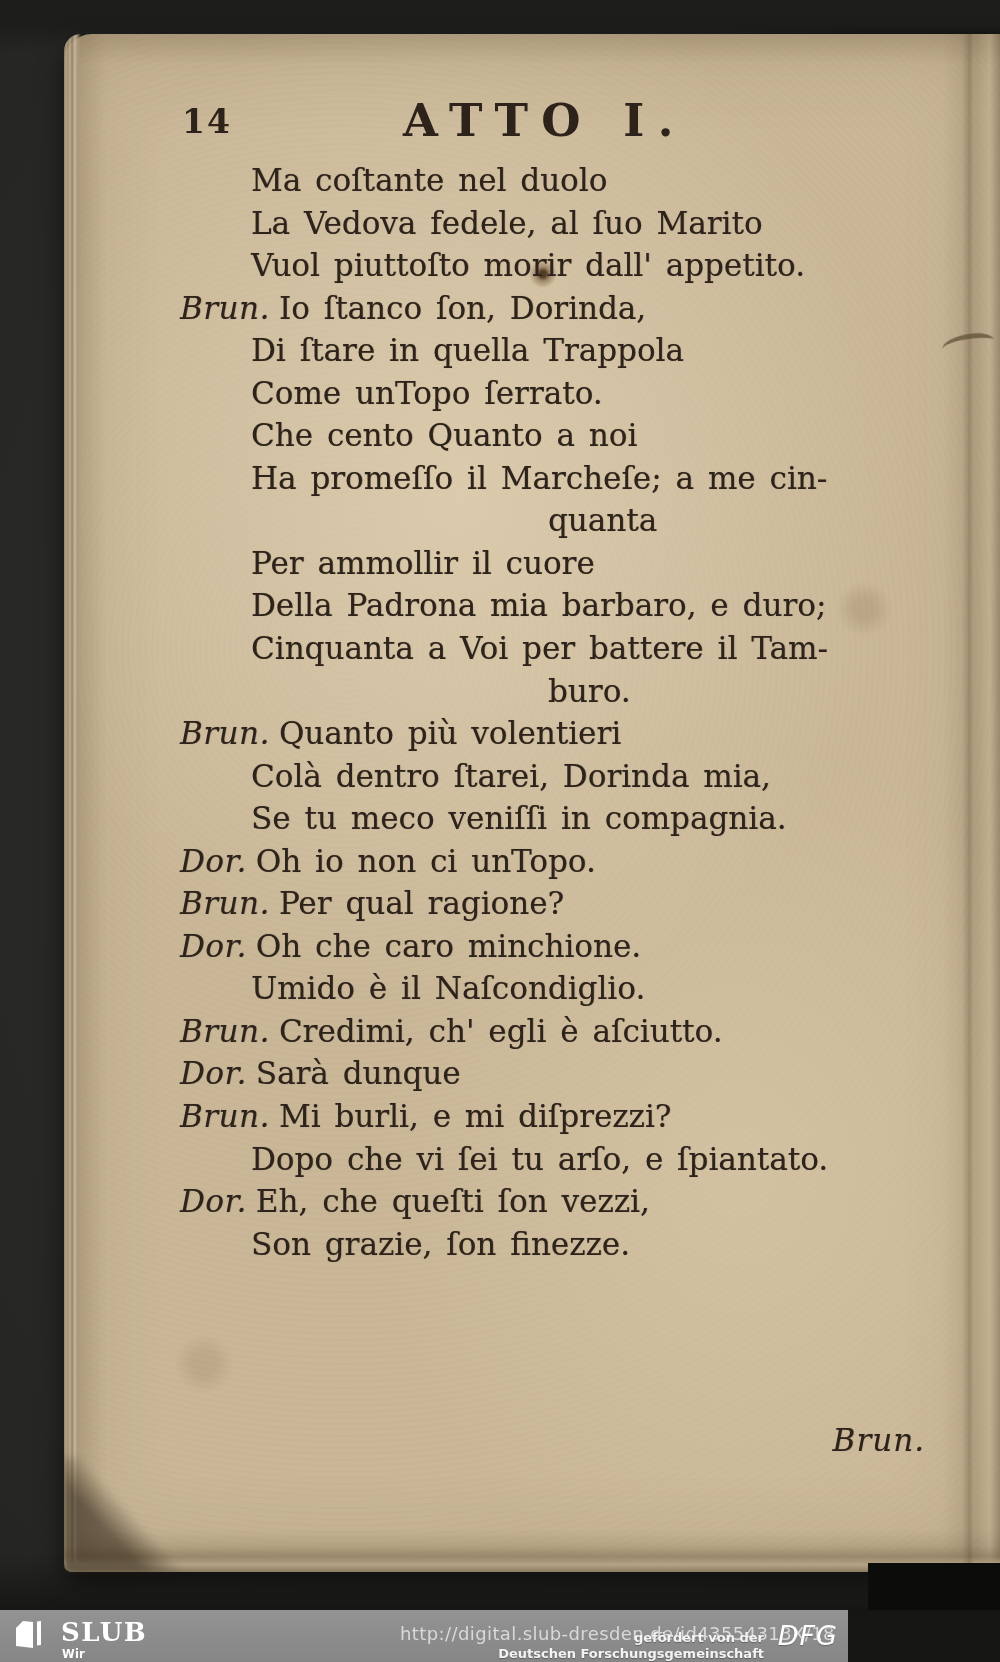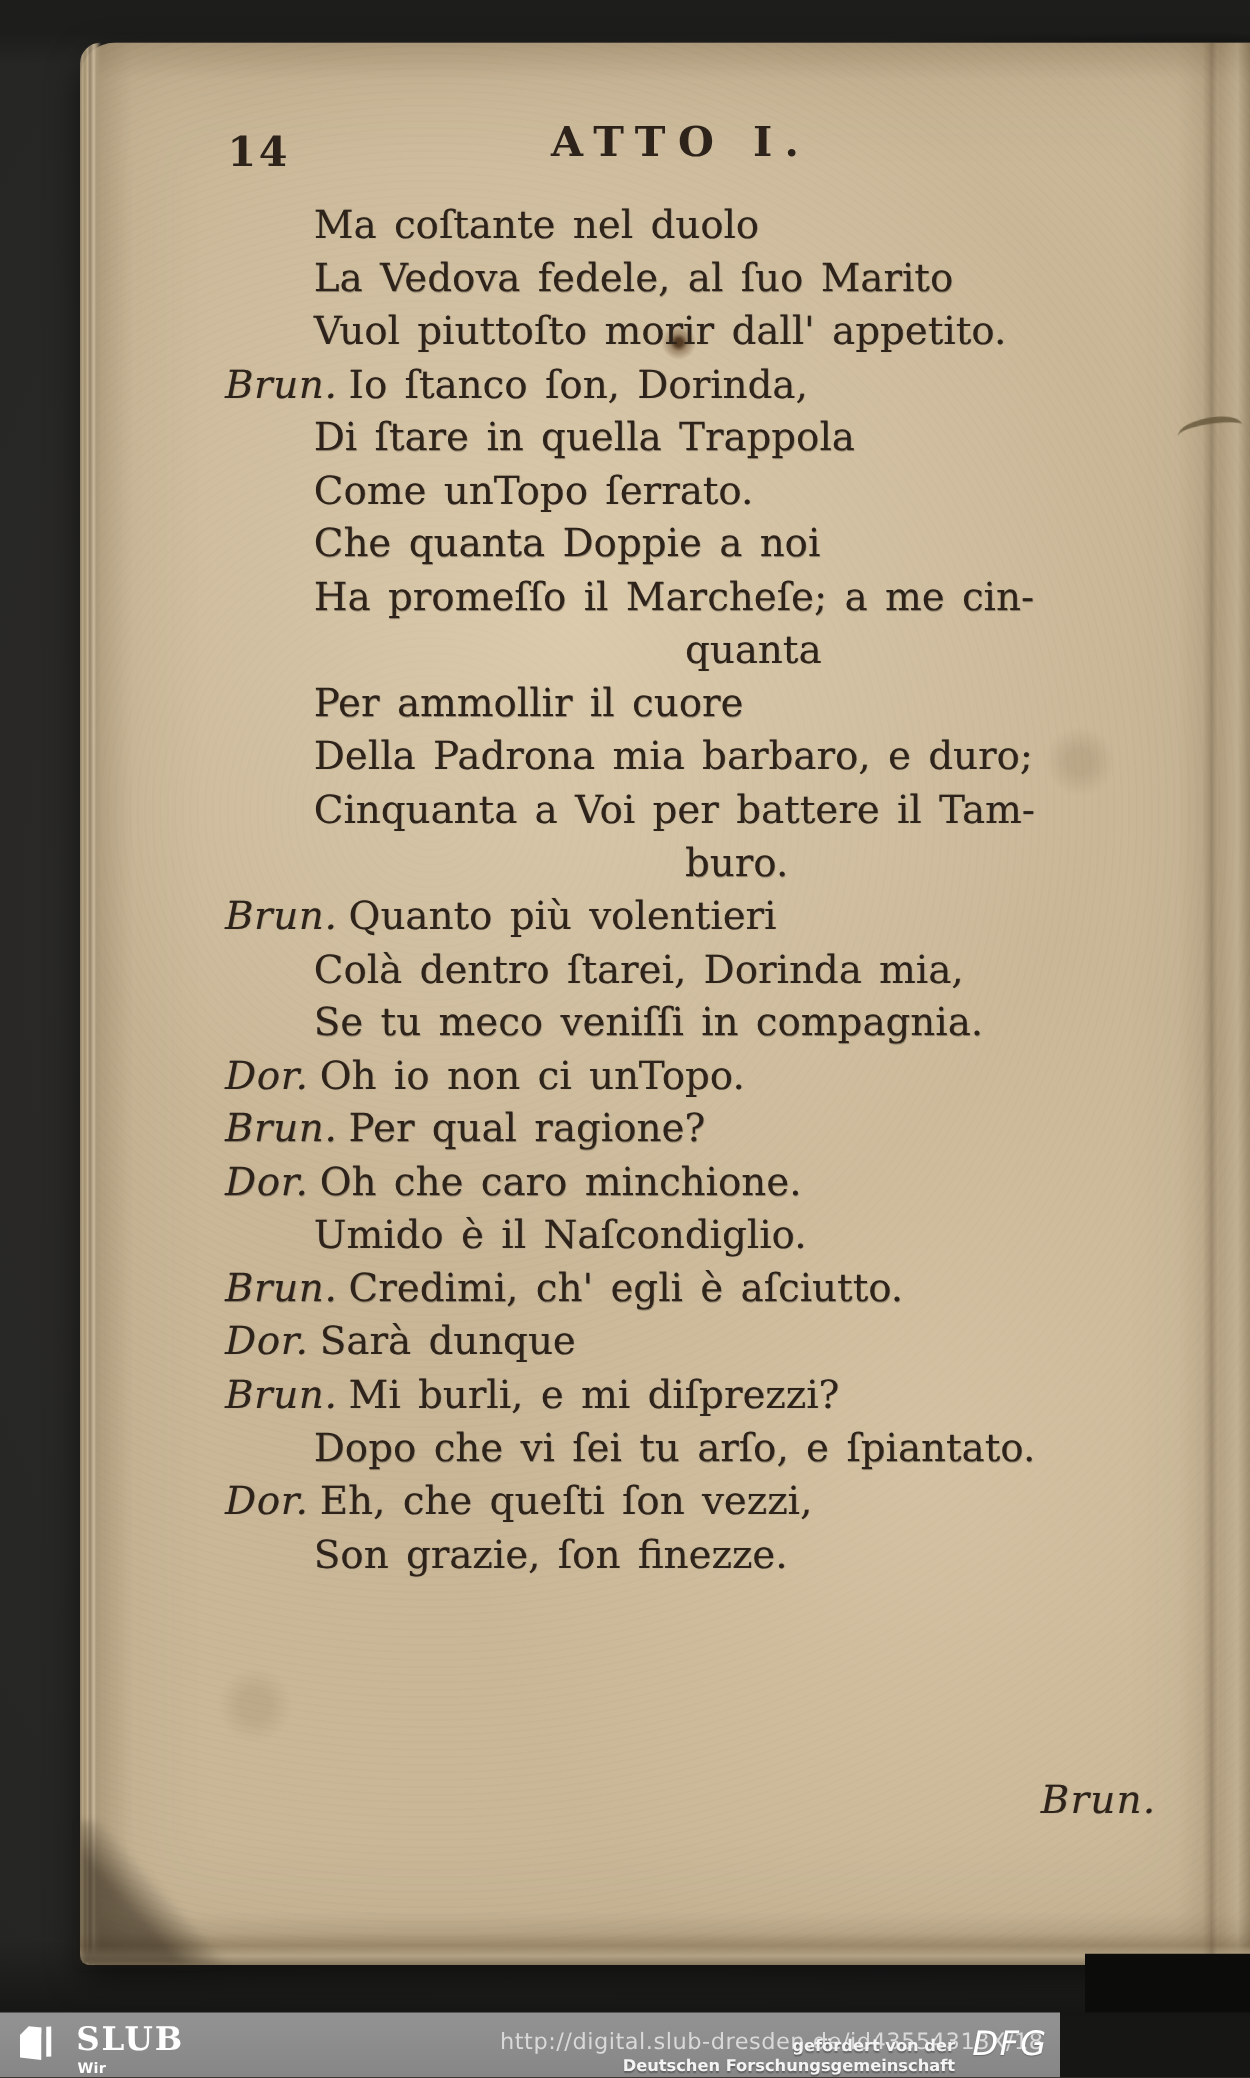--- a/index.html
+++ b/index.html
@@ -62,21 +62,21 @@
     transform:rotate(-6deg);
     filter:blur(0.6px);
   }
   
   .page-number{
     position:absolute;left:118px;top:68px;
     font-size:33px;letter-spacing:2px;font-weight:600;
   }
   .act-heading{
     position:absolute;left:0;right:0;top:60px;text-align:center;text-indent:26px;
-    font-size:33px;font-weight:bold;letter-spacing:0.30em;
+    font-size:45px;font-weight:bold;letter-spacing:0.30em;
   }
   .textblock{
     position:absolute;left:116px;top:128px;width:806px;
     font-size:31px;word-spacing:0.13em;
     text-shadow:0.4px 0.4px 0.7px rgba(45,35,25,0.45);
   }
   .line{height:42.55px;white-space:nowrap;}
   .line.verse{padding-left:71px;}
   .line.runover{padding-left:368px;}
   .line .speaker{font-style:italic;margin-right:9px;letter-spacing:0.5px;}
@@ -153,21 +153,21 @@
         <div class="line speech">
     <span class="speaker">Brun.</span><span class="text">Io ſtanco ſon, Dorinda,</span>
   </div>
         <div class="line verse">
     <span class="text">Di ſtare in quella Trappola</span>
   </div>
         <div class="line verse">
     <span class="text">Come unTopo ſerrato.</span>
   </div>
         <div class="line verse">
-    <span class="text">Che quanta Doppie a noi</span>
+    <span class="text">Che cento Quanto a noi</span>
   </div>
         <div class="line verse">
     <span class="text">Ha promeſſo il Marcheſe; a me cin-</span>
   </div>
         <div class="line runover">
     <span class="text">quanta</span>
   </div>
         <div class="line verse">
     <span class="text">Per ammollir il cuore</span>
   </div>

